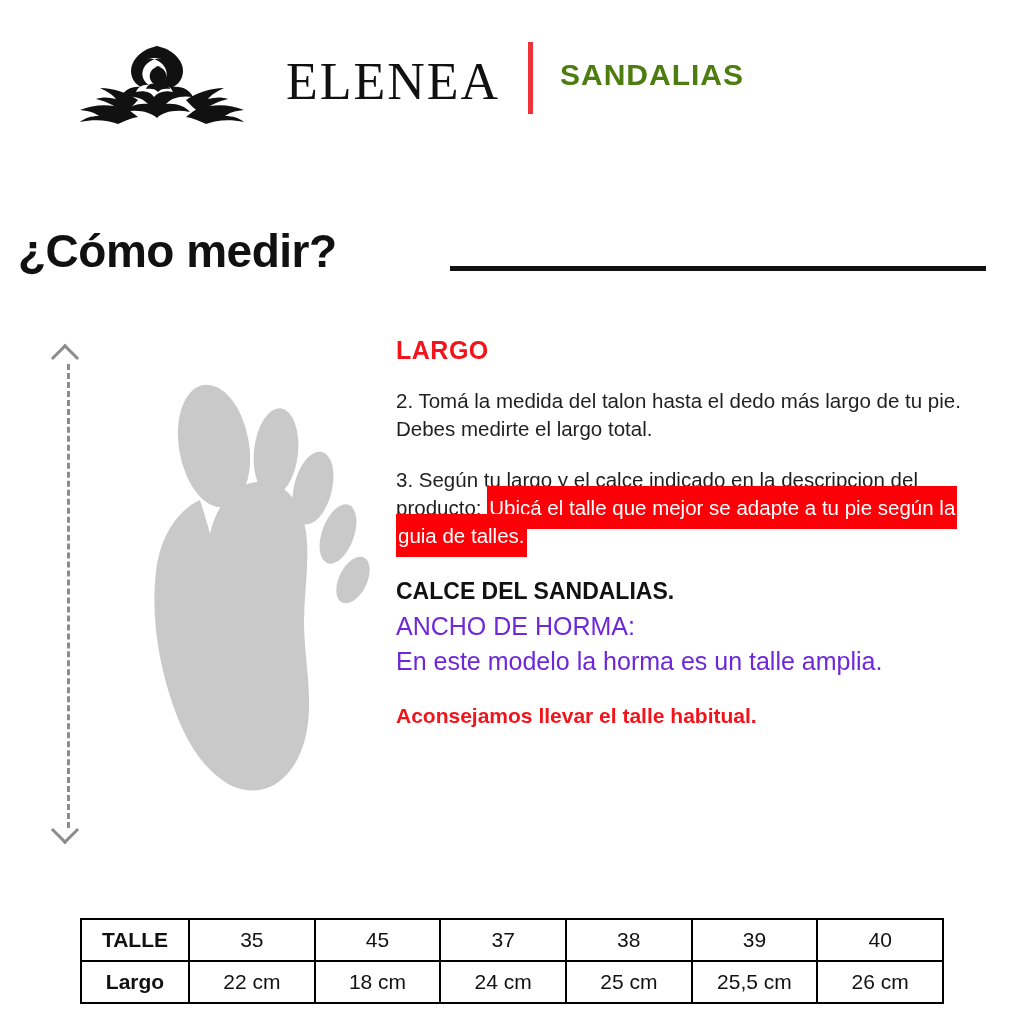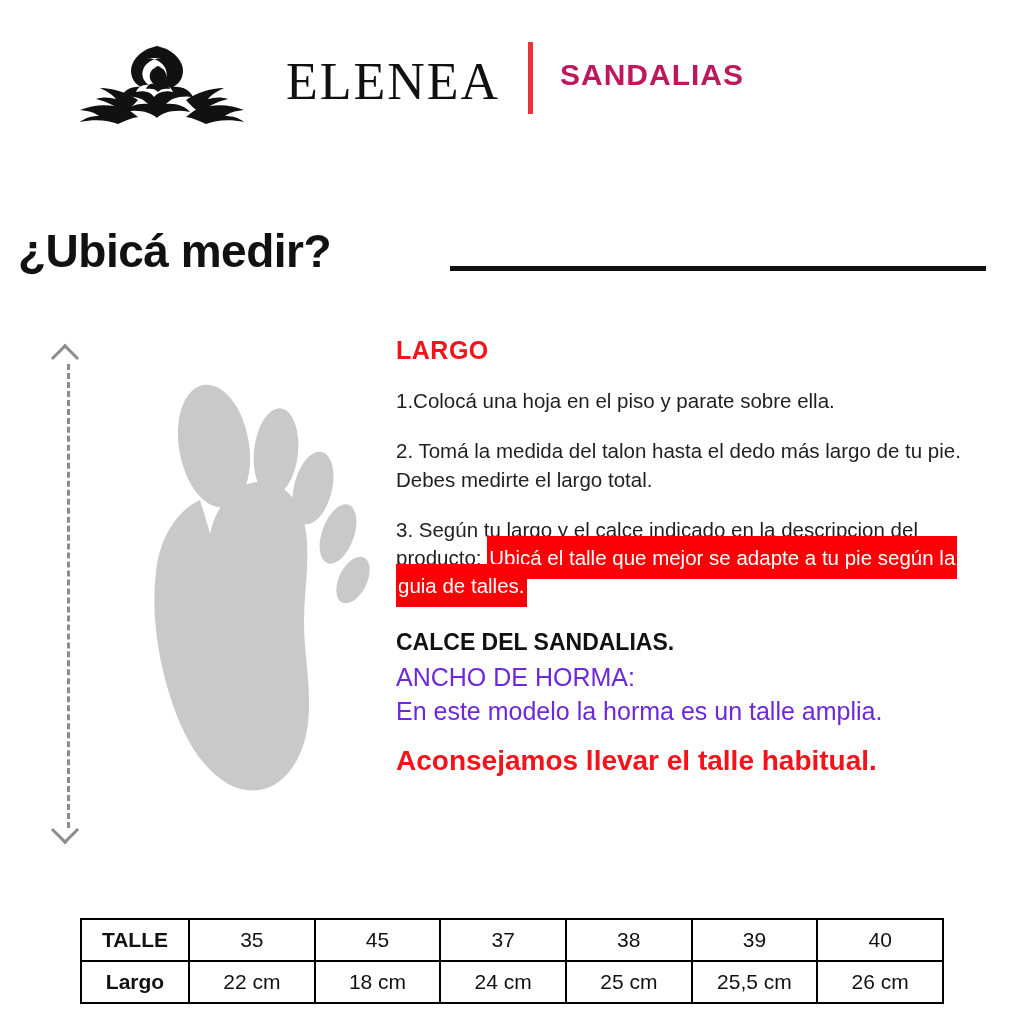--- a/index.html
+++ b/index.html
@@ -49,21 +49,21 @@
     height: 72px;
     background: #ee3338;
   }
   .header-category {
     position: absolute;
     left: 560px;
     top: 58px;
     font-size: 30px;
     font-weight: bold;
     letter-spacing: 1px;
-    color: #be185d;
+    color: #4d7c0f;
   }
 
   
   .title {
     position: absolute;
     left: 18px;
     top: 224px;
     font-size: 46px;
     font-weight: bold;
     color: #111111;
@@ -155,22 +155,22 @@
     color: #111111;
     margin: 0 0 4px 0;
   }
   .calce-line {
     font-size: 25px;
     line-height: 1.38;
     color: #6d28d9;
     margin: 0;
   }
   .advice {
-    margin-top: 16px;
-    font-size: 28px;
+    margin-top: 26px;
+    font-size: 21px;
     font-weight: bold;
     color: #f3131a;
   }
 
   
   .size-table {
     position: absolute;
     left: 80px;
     top: 918px;
     width: 864px;
@@ -208,21 +208,21 @@
         <path d="M124 64c10-7 24-12 38-12-8 4-13 7-16 11 7-2 14-2 20 0-12 3-22 8-28 14-5-4-10-8-14-13z"></path>
       </g>
     </svg>
   </div>
 
   <div class="brand-name">ELENEA</div>
   <div class="header-divider"></div>
   <div class="header-category">SANDALIAS</div>
 </div>
 
-<div class="title">¿Ubicá medir?</div>
+<div class="title">¿Cómo medir?</div>
 <div class="title-rule"></div>
 
 <div class="arrow-col">
   <div class="arrow-line"></div>
   <div class="chev up">
       <span></span>
     </div>
   <div class="chev down">
       <span></span>
     </div>
@@ -237,21 +237,20 @@
       <ellipse cx="183" cy="148" rx="19" ry="37" transform="rotate(14 183 148)"></ellipse>
       <ellipse cx="208" cy="194" rx="16" ry="31" transform="rotate(20 208 194)"></ellipse>
       <ellipse cx="223" cy="240" rx="14" ry="25" transform="rotate(26 223 240)"></ellipse>
     </g>
   </svg>
 </div>
 
 <div class="instructions">
   <div class="largo-heading">LARGO</div>
 
-  <p class="step">1.Colocá una hoja en el piso y parate sobre ella.</p>
   <p class="step">2. Tomá la medida del talon hasta el dedo más largo de tu pie. Debes medirte el largo total.</p>
 
   <p class="step step3"><span>3. Según tu largo y el calce indicado en la descripcion del producto: </span><span class="hl">Ubicá el talle que mejor se adapte a tu pie según la guia de talles.</span></p>
 
   <div class="calce-title">CALCE DEL SANDALIAS.</div>
   <p class="calce-line">ANCHO DE HORMA:</p>
   <p class="calce-line">En este modelo la horma es un talle amplia.</p>
 
   <div class="advice">Aconsejamos llevar el talle habitual.</div>
 </div>

